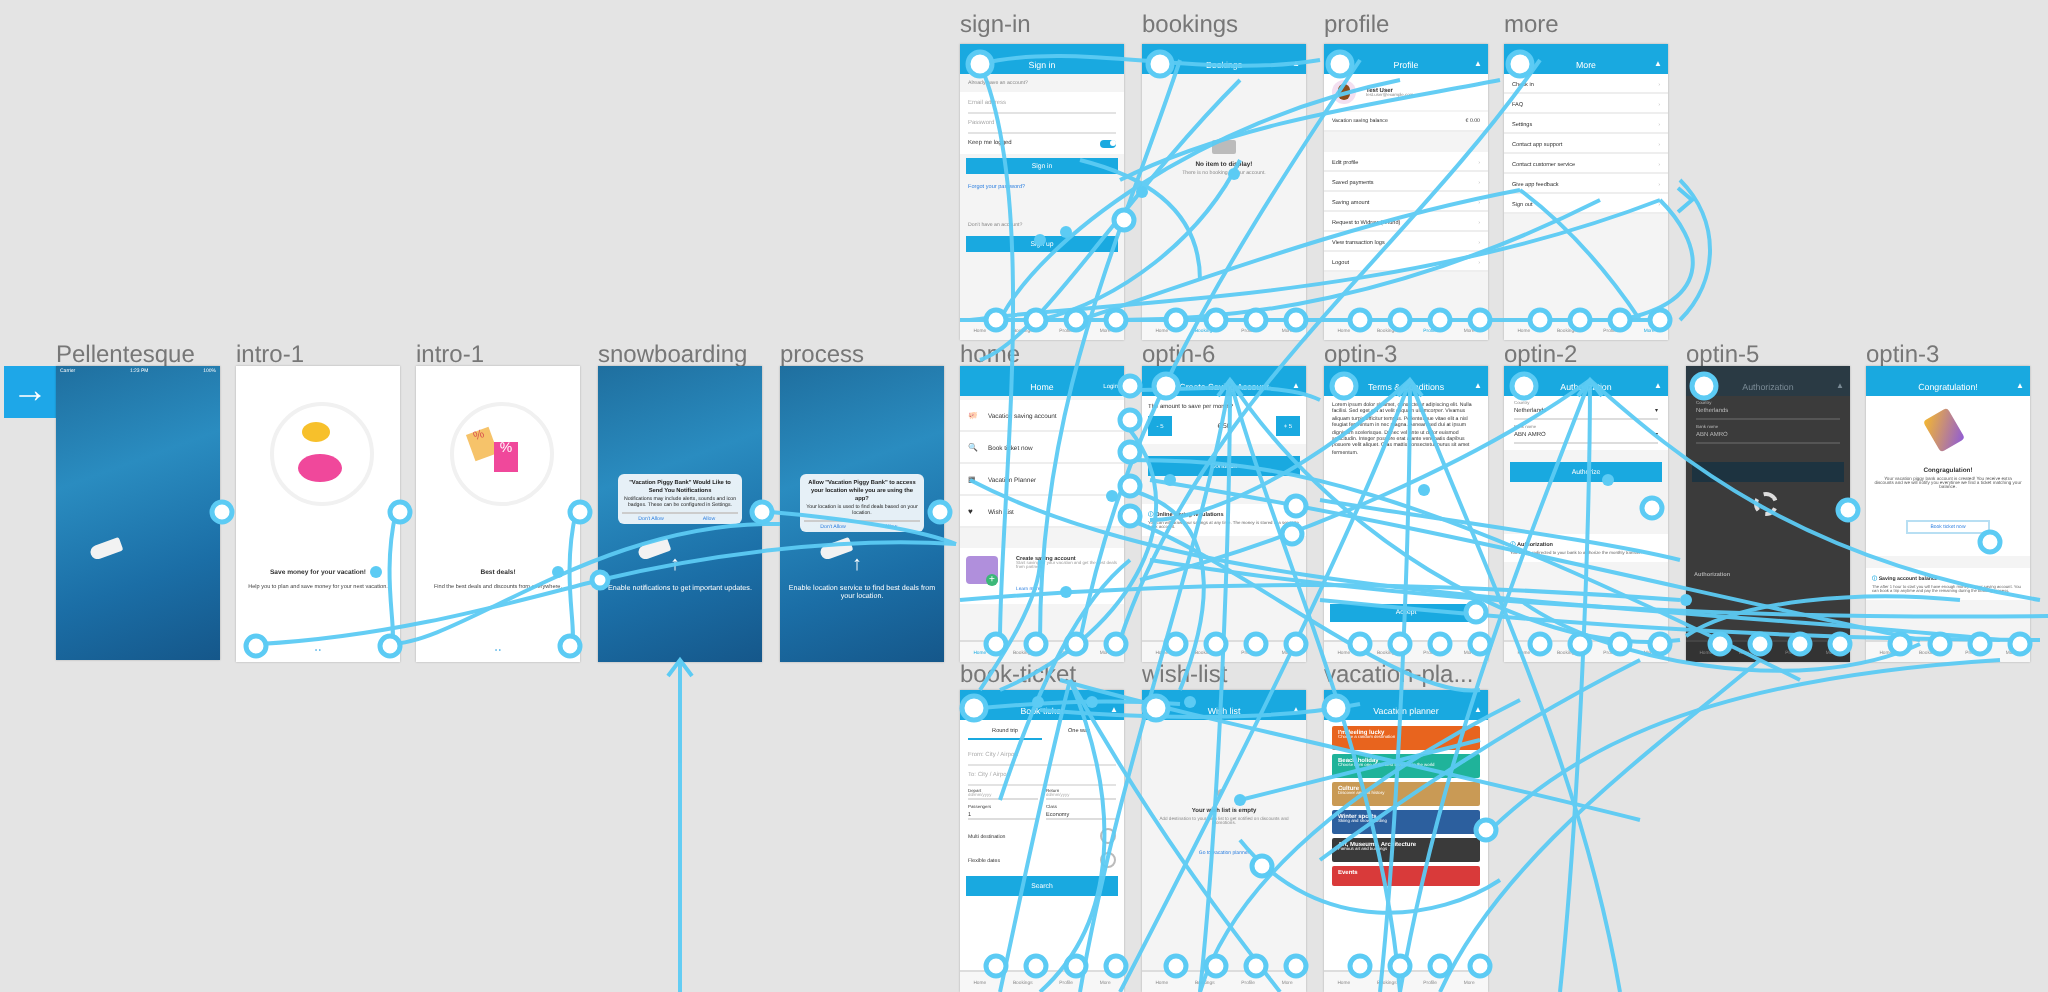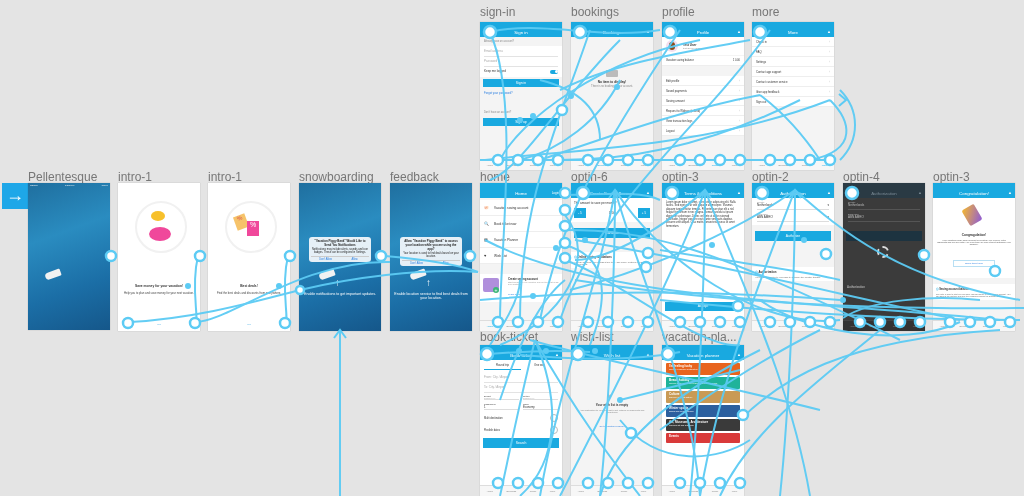--- a/index.html
+++ b/index.html
@@ -80,21 +80,21 @@
     <div>Notifications may include alerts, sounds and icon badges. These can be configured in Settings.</div>
     <div class="btns">
       <span>Don't Allow</span>
       <span>Allow</span>
     </div>
   </div>
   <div style="position:absolute;top:94px;left:36px;color:#fff;font-size:10px;">↑</div>
   <div class="hint" style="top:109px;">Enable notifications to get important updates.</div>
 </div>
 
-<div class="artboard-label" style="left:390px;top:170px;">feedback</div>
+<div class="artboard-label" style="left:390px;top:170px;">process</div>
 <div class="screen sea" style="left:390px;top:183px;">
   <div class="boat" style="left:20px;top:88px;"></div>
   <div class="dialog" style="top:54px;">
     <div class="title">Allow "Vacation Piggy Bank" to access your location while you are using the app?</div>
     <div>Your location is used to find deals based on your location.</div>
     <div class="btns">
       <span>Don't Allow</span>
       <span>Allow</span>
     </div>
   </div>
@@ -356,21 +356,21 @@
     <div style="font-size:2.2px;color:#666;margin-top:2px;">You will be redirected to your bank to authorize the monthly transfer.</div>
   </div>
   <div class="tabbar">
     <span>Home</span>
     <span>Bookings</span>
     <span>Profile</span>
     <span>More</span>
   </div>
 </div>
 
-<div class="artboard-label" style="left:843px;top:170px;">optin-4</div>
+<div class="artboard-label" style="left:843px;top:170px;">optin-5</div>
 <div class="screen dark" style="left:843px;top:183px;">
   <div class="statusbar"></div>
   <div class="navbar">
       <span>Authorization</span>
       <span class="nav-right">▲</span>
     </div>
   <div style="padding:3px 5px;color:#bbb;">
     <div style="font-size:2.2px;">Country</div>
     <div style="font-size:3px;border-bottom:1px solid #555;padding-bottom:2px;">Netherlands</div>
     <div style="font-size:2.2px;margin-top:3px;">Bank name</div>

